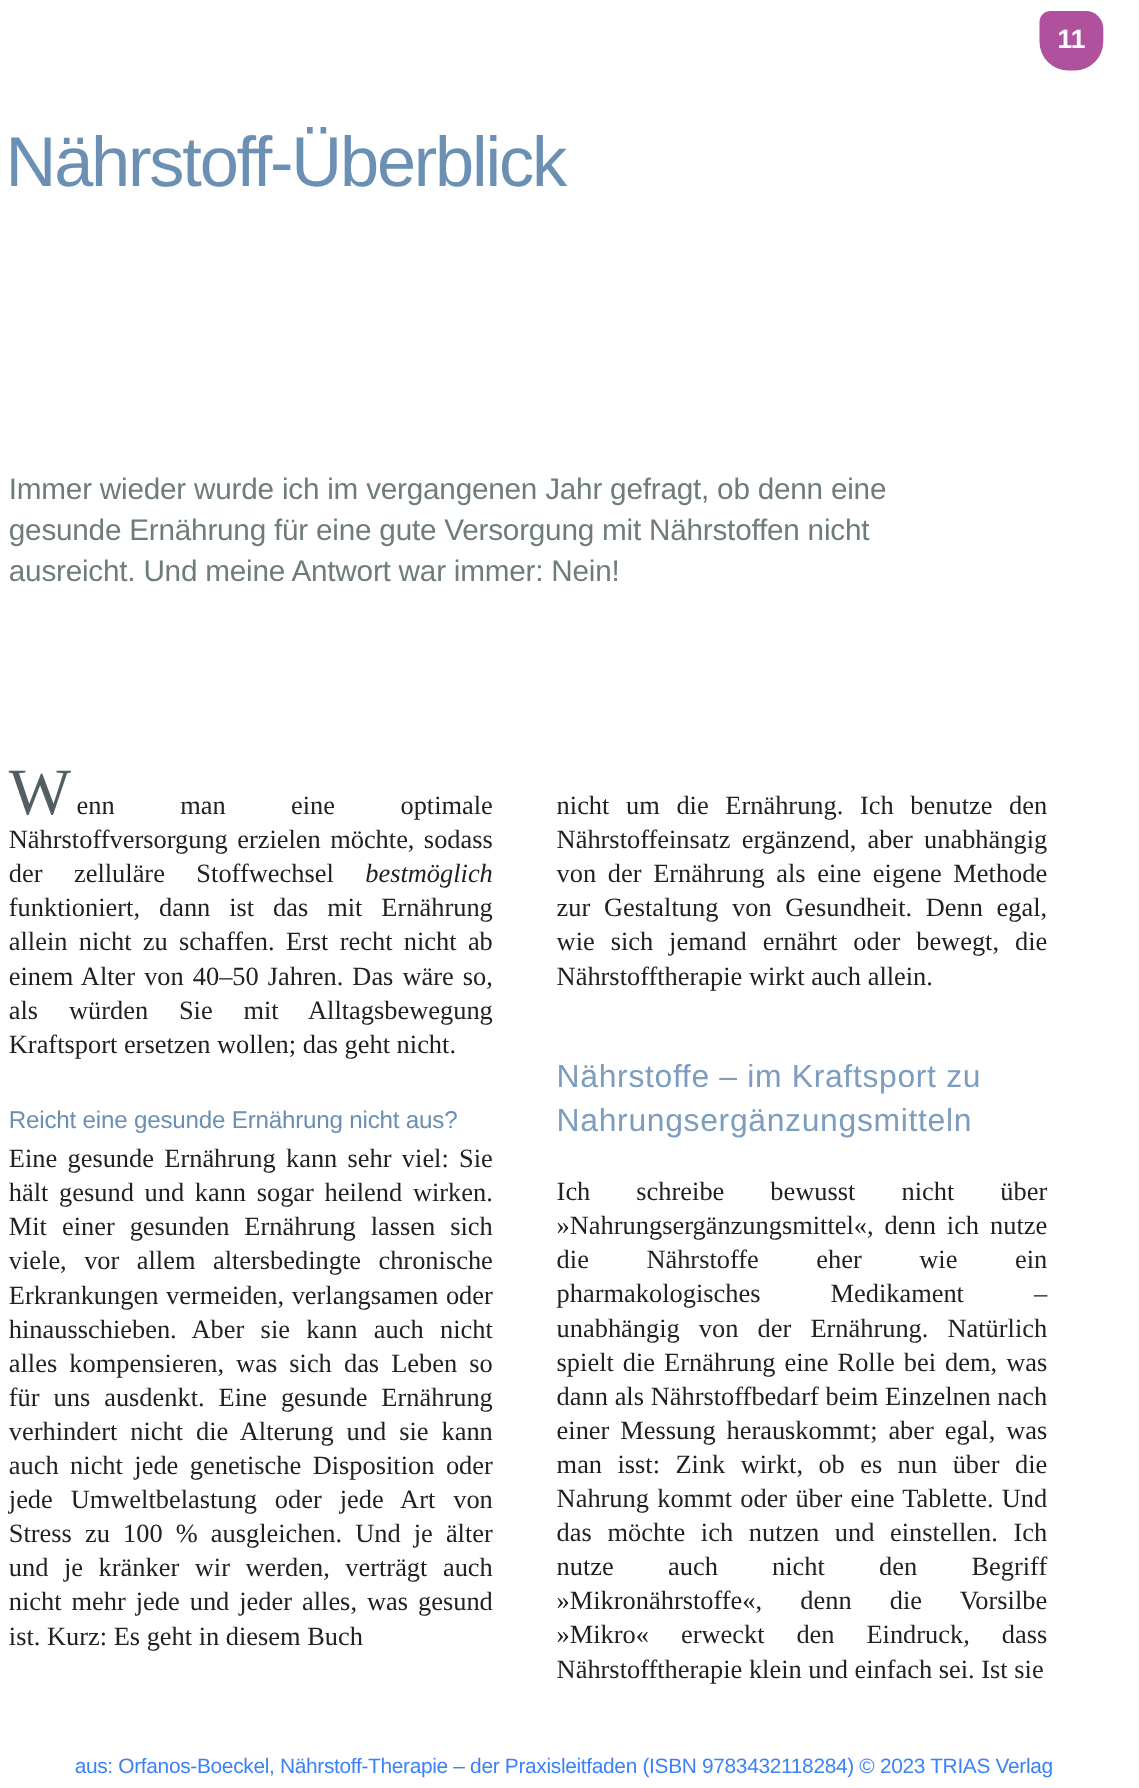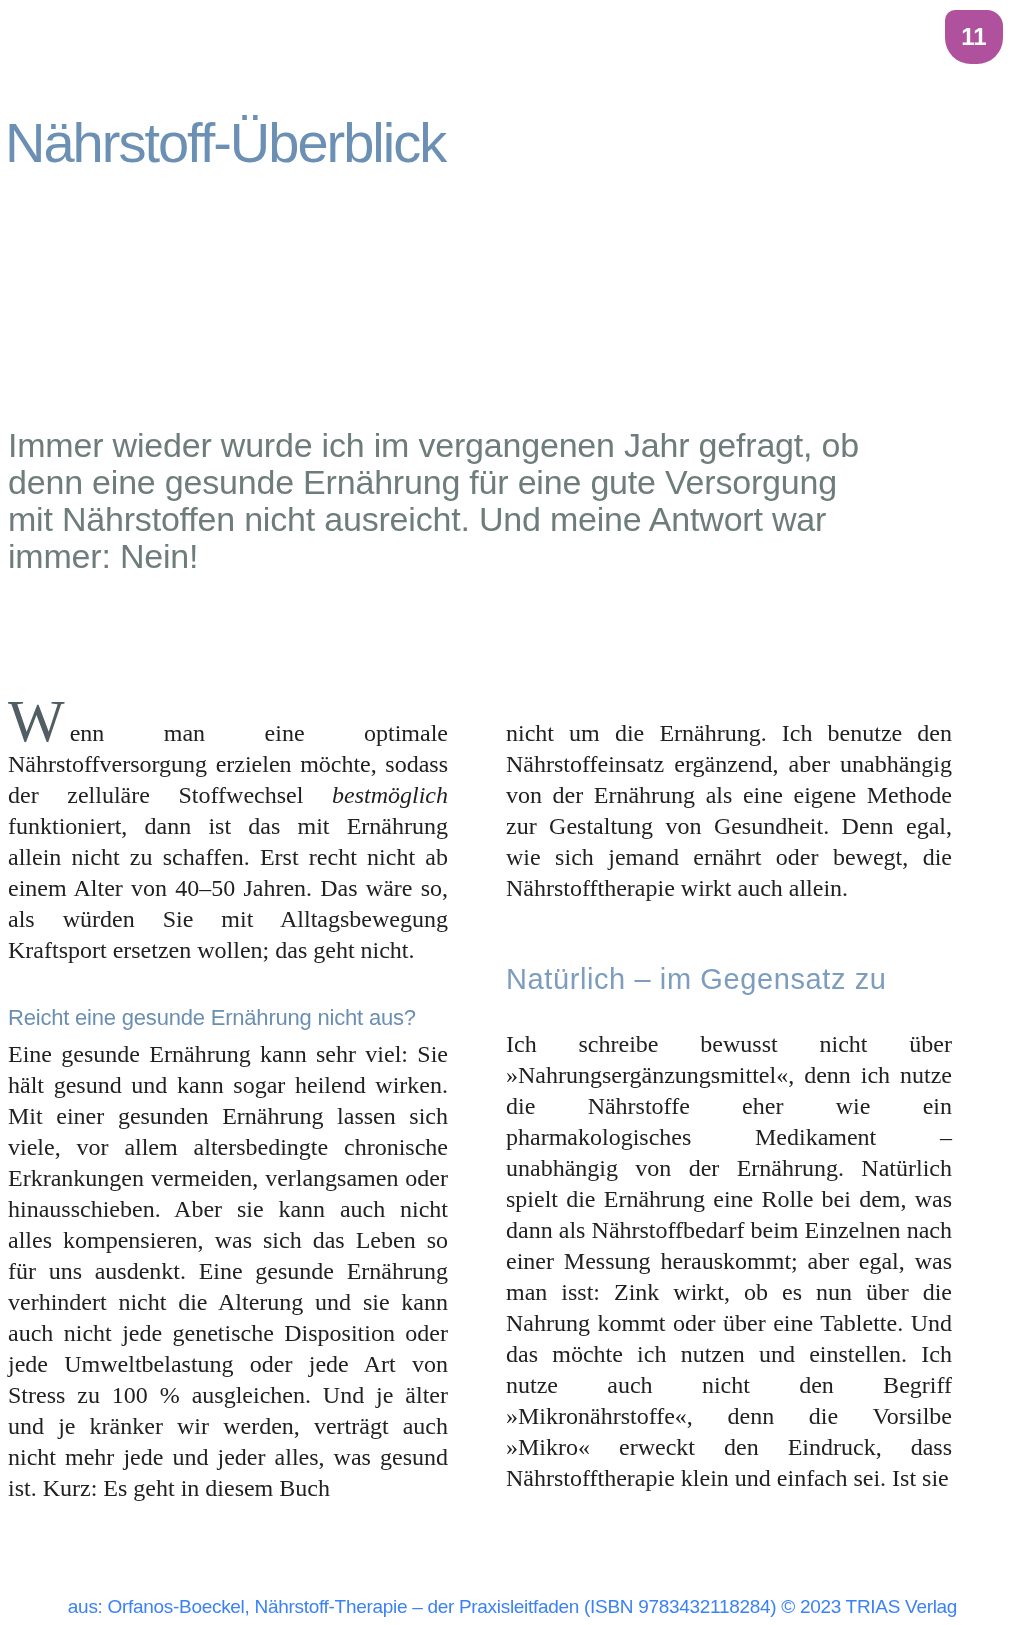--- a/index.html
+++ b/index.html
@@ -31,35 +31,35 @@
     font-size: 24px;
   }
   
   .title {
     position: absolute;
     left: 5px;
     top: 112px;
     margin: 0;
     font-family: "Liberation Sans", sans-serif;
     font-weight: 400;
-    font-size: 56px;
+    font-size: 64px;
     line-height: 1.12;
     color: #6b90b4;
     letter-spacing: -2px;
     white-space: nowrap;
   }
   
   .intro {
     position: absolute;
     left: 8px;
     top: 427px;
     width: 860px;
     margin: 0;
     font-family: "Liberation Sans", sans-serif;
-    font-size: 34px;
+    font-size: 27px;
     line-height: 37px;
     color: #6e7d7b;
     letter-spacing: -0.2px;
   }
   
   .columns {
     position: absolute;
     left: 8px;
     top: 694px;
     width: 994px;
@@ -135,21 +135,22 @@
 
     <div class="col col-left">
       <p class="body-p"><span class="dropcap">W</span><span>enn man eine optimale Nährstoffversorgung erzielen möchte, sodass der zelluläre Stoffwechsel </span><em>bestmöglich</em><span> funktioniert, dann ist das mit Ernährung allein nicht zu schaffen. Erst recht nicht ab einem Alter von 40–50 Jahren. Das wäre so, als würden Sie mit Alltagsbewegung Kraftsport ersetzen wollen; das geht nicht.</span></p>
       <h3 class="subheading">Reicht eine gesunde Ernährung nicht aus?</h3>
       <p class="body-p">Eine gesunde Ernährung kann sehr viel: Sie hält gesund und kann sogar heilend wirken. Mit einer gesunden Ernährung lassen sich viele, vor allem altersbedingte chronische Erkrankungen vermeiden, verlangsamen oder hinausschieben. Aber sie kann auch nicht alles kompensieren, was sich das Leben so für uns ausdenkt. Eine gesunde Ernährung verhindert nicht die Alterung und sie kann auch nicht jede genetische Disposition oder jede Umweltbelastung oder jede Art von Stress zu 100 % ausgleichen. Und je älter und je kränker wir werden, verträgt auch nicht mehr jede und jeder alles, was gesund ist. Kurz: Es geht in diesem Buch</p>
     </div>
 
     <div class="col col-right">
       <p class="body-p">nicht um die Ernährung. Ich benutze den Nährstoffeinsatz ergänzend, aber unabhängig von der Ernährung als eine eigene Methode zur Gestaltung von Gesundheit. Denn egal, wie sich jemand ernährt oder bewegt, die Nährstofftherapie wirkt auch allein.</p>
       <h2 class="section-heading">
-        <span class="line">Natürlich – im Gegensatz zu</span>
+        <span class="line">Nährstoffe – im Kraftsport zu</span>
+        <span class="line">Nahrungsergänzungsmitteln</span>
       </h2>
       <p class="body-p">Ich schreibe bewusst nicht über »Nahrungsergänzungsmittel«, denn ich nutze die Nährstoffe eher wie ein pharmakologisches Medikament – unabhängig von der Ernährung. Natürlich spielt die Ernährung eine Rolle bei dem, was dann als Nährstoffbedarf beim Einzelnen nach einer Messung herauskommt; aber egal, was man isst: Zink wirkt, ob es nun über die Nahrung kommt oder über eine Tablette. Und das möchte ich nutzen und einstellen. Ich nutze auch nicht den Begriff »Mikronährstoffe«, denn die Vorsilbe »Mikro« erweckt den Eindruck, dass Nährstofftherapie klein und einfach sei. Ist sie</p>
     </div>
 
   </div>
 
   <div class="footer">aus: Orfanos-Boeckel, Nährstoff-Therapie – der Praxisleitfaden (ISBN 9783432118284) © 2023 TRIAS Verlag</div>
 
 </div>
 

